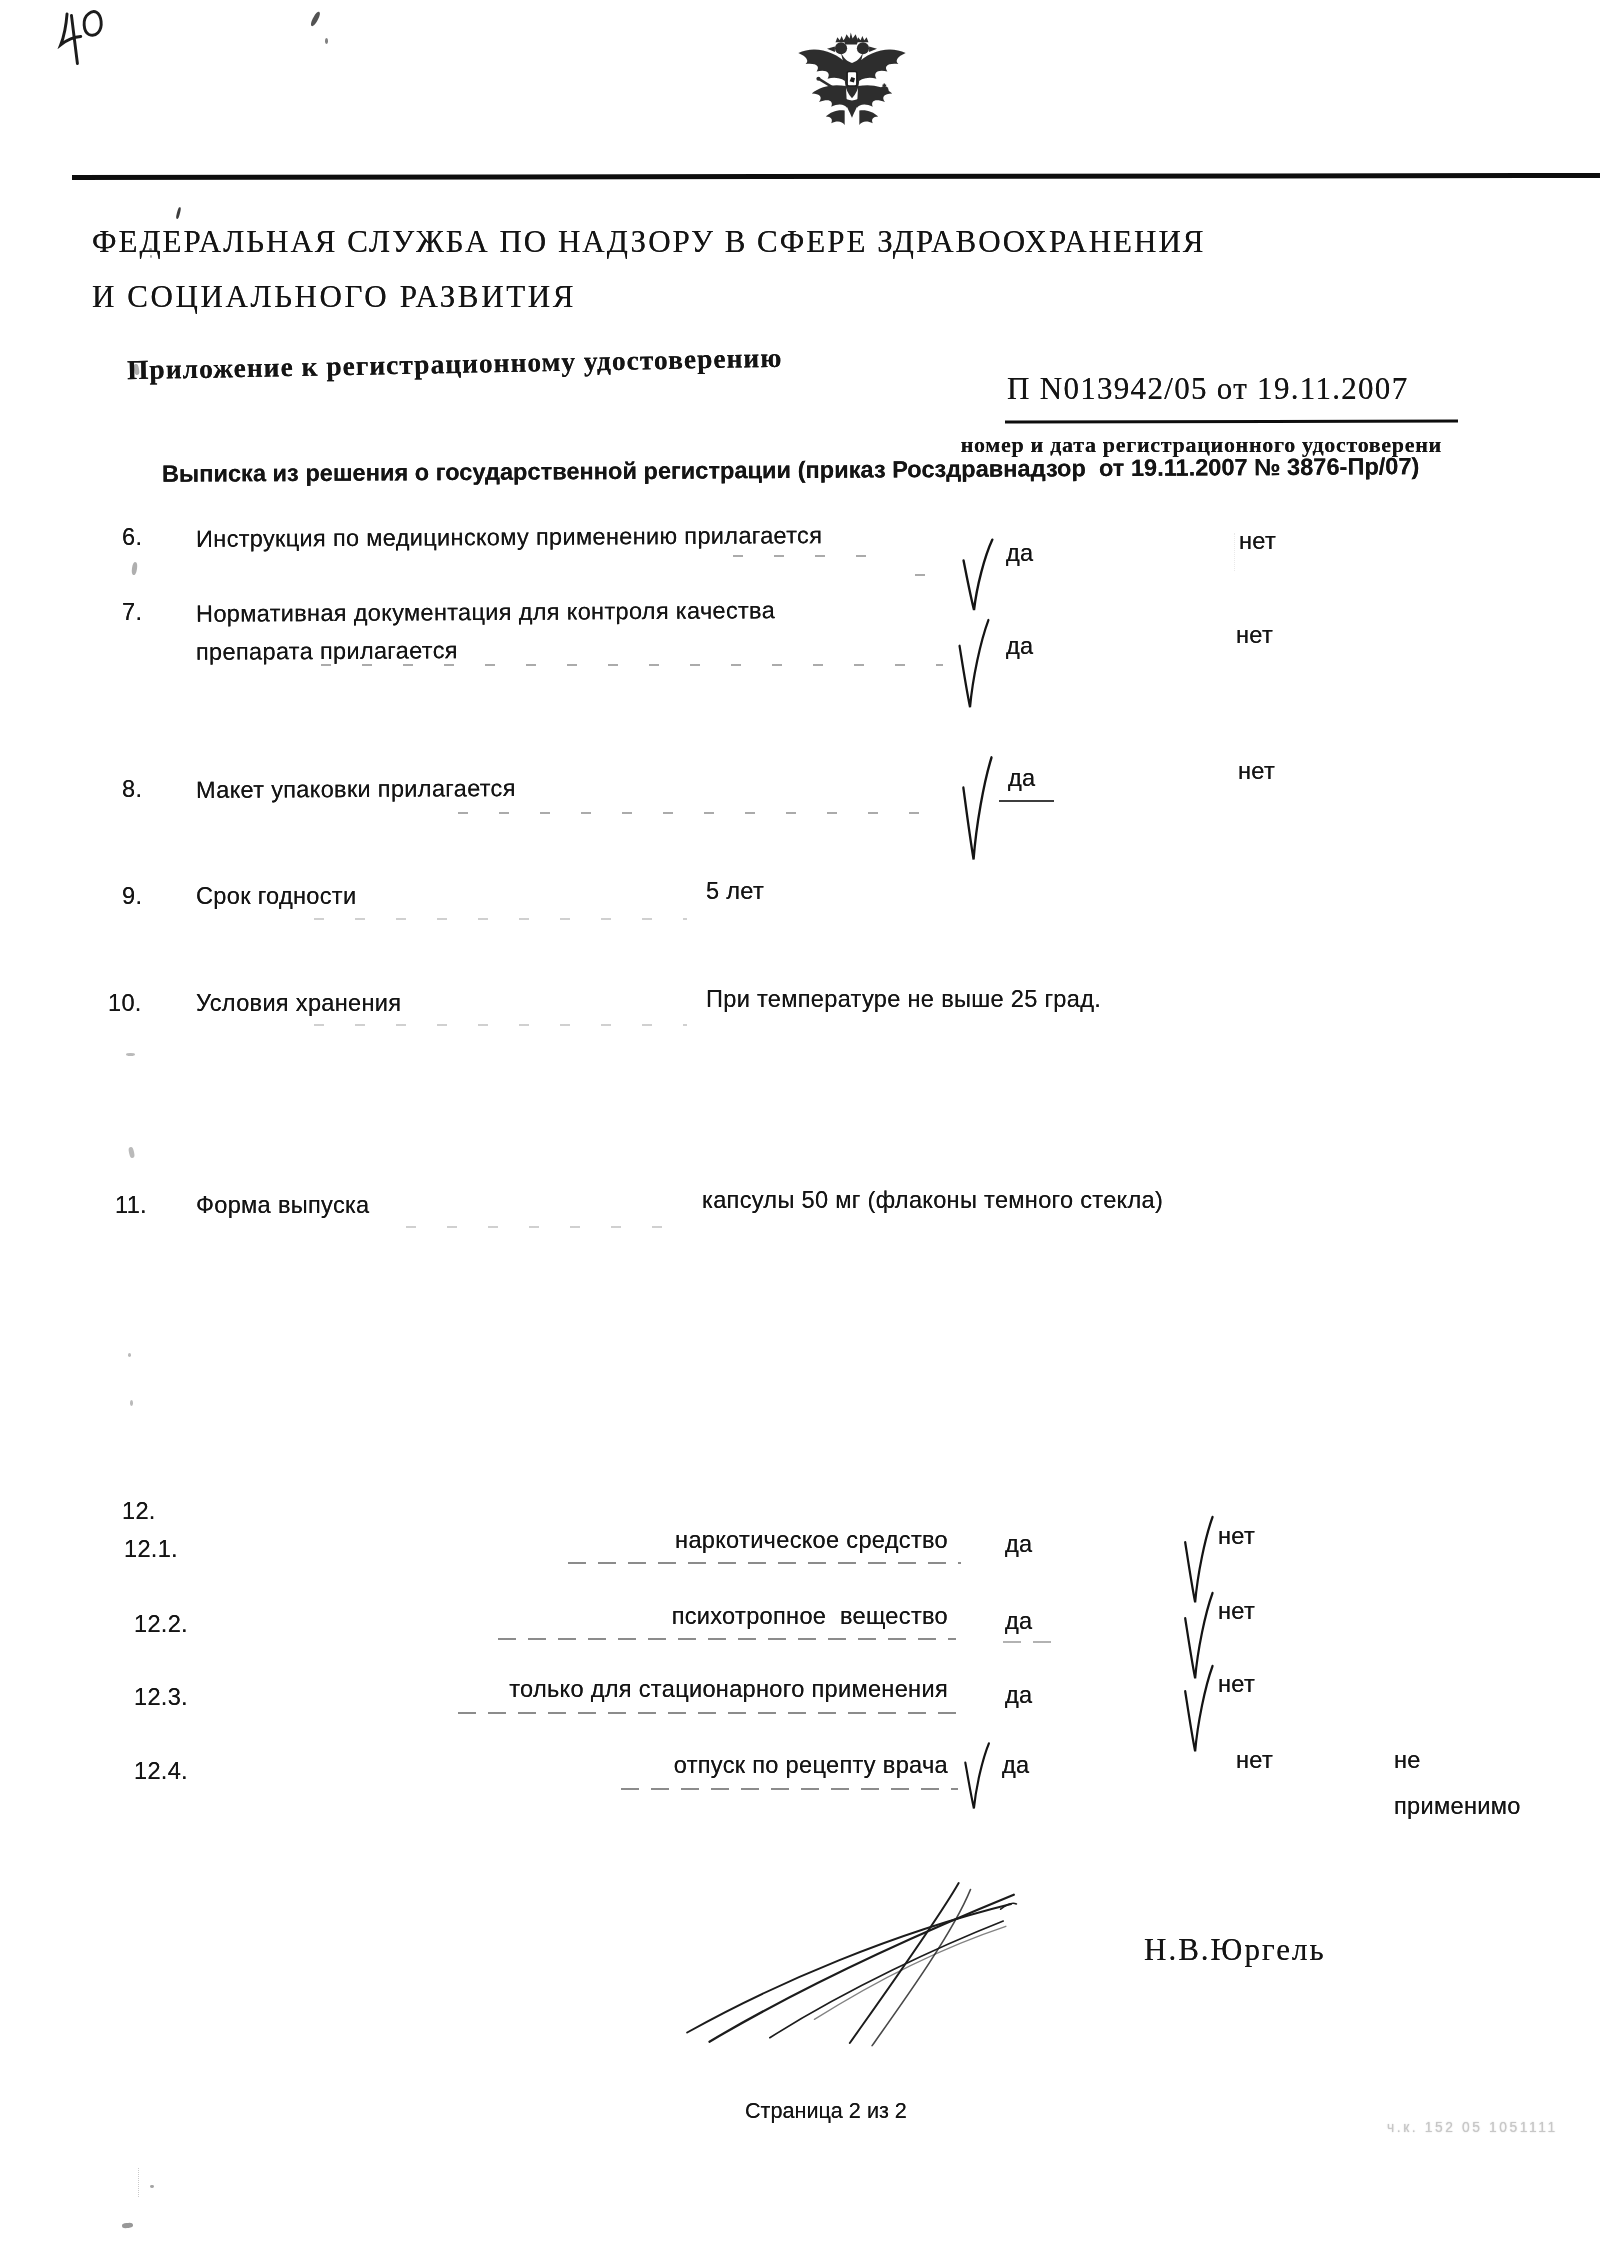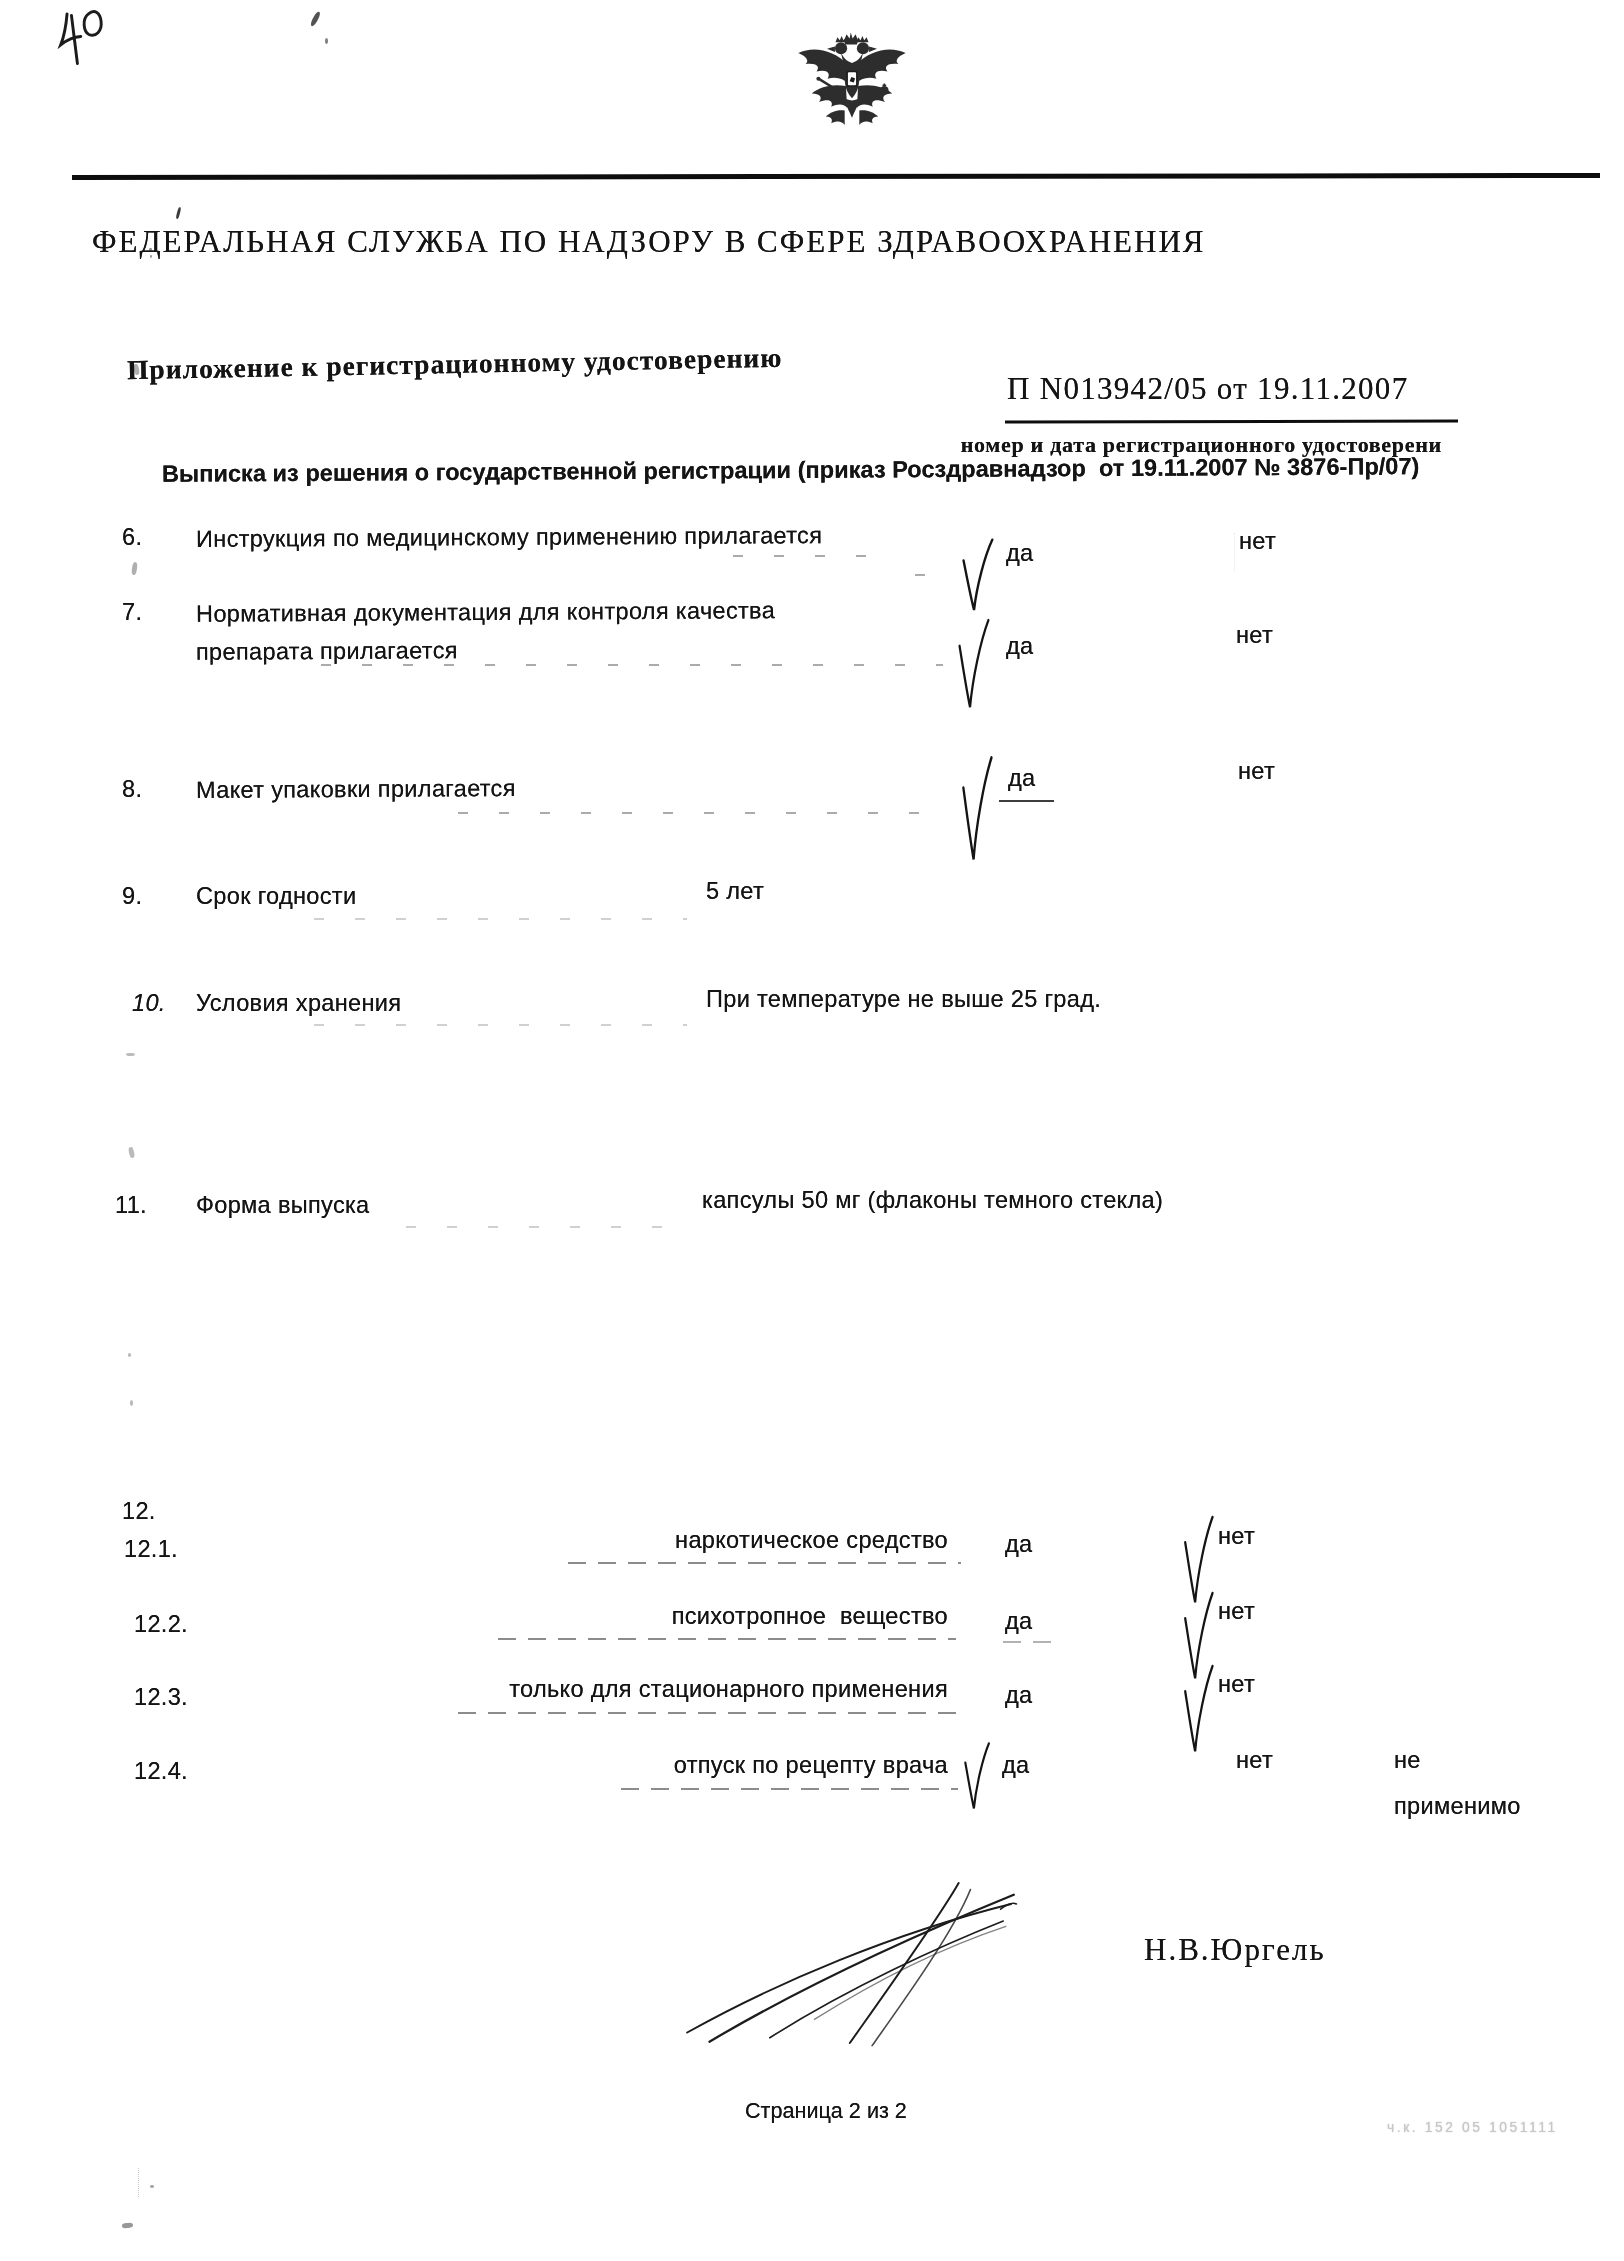--- a/index.html
+++ b/index.html
@@ -84,20 +84,21 @@
       <path d="M153,92 L153,97 M150,94.5 L156,94.5" stroke="#1d1d1d" stroke-width="2.4" fill="none"></path>
     </g>
 
     <rect x="92" y="72" width="16" height="24" rx="3" fill="#ffffff" stroke="#1d1d1d" stroke-width="2.6"></rect>
     <path d="M96,88 l3,-7 6,2 -2,7 z" fill="#1d1d1d"></path>
   </svg>
 
   <div class="rule" style="left:72px;top:174px;width:1528px;height:5.2px;transform:rotate(-.08deg);"></div>
 
   <div class="abs serif ink center-line" style="top:224px;font-size:31px;letter-spacing:2px;">ФЕДЕРАЛЬНАЯ СЛУЖБА ПО НАДЗОРУ В СФЕРЕ ЗДРАВООХРАНЕНИЯ</div>
+  <div class="abs serif ink center-line" style="top:279px;font-size:31px;letter-spacing:2.6px;">И СОЦИАЛЬНОГО РАЗВИТИЯ</div>
 
   <div class="abs serif ink" style="left:127px;top:348px;font-size:27.5px;font-weight:bold;letter-spacing:1px;transform:rotate(-1.1deg);">Приложение к регистрационному удостоверению</div>
 
   <div class="abs serif ink" style="left:1007px;top:371px;font-size:31px;letter-spacing:1.3px;">П N013942/05 от 19.11.2007</div>
   <div class="rule" style="left:1005px;top:420px;width:453px;height:3.3px;transform:rotate(-.15deg);"></div>
   <div class="abs serif ink" style="right:182px;top:432px;font-size:22px;font-weight:bold;letter-spacing:0.7px;">номер и дата регистрационного удостоверени</div>
 
   <div class="abs sans ink tilt" style="left:162px;top:457px;font-size:23.6px;font-weight:bold;">Выписка из решения о государственной регистрации (приказ Росздравнадзор  от 19.11.2007 № 3876-Пр/07)</div>
 
   <div class="abs q ink" style="left:122px;top:524px;">6.</div>
@@ -129,21 +130,21 @@
   </svg>
   <div class="abs q ink" style="left:1008px;top:765px;">да</div>
   <div class="rule" style="left:999px;top:800px;width:55px;height:2px;opacity:.8;"></div>
   <div class="abs q ink" style="left:1238px;top:758px;">нет</div>
 
   <div class="abs q ink" style="left:122px;top:883px;">9.</div>
   <div class="abs q ink" style="left:196px;top:883px;">Срок годности</div>
   <div class="leader faint" style="left:314px;top:918px;width:373px;"></div>
   <div class="abs q ink" style="left:706px;top:878px;">5 лет</div>
 
-  <div class="abs q ink" style="left:132px;top:990px;font-style:italic;">10.</div>
+  <div class="abs q ink" style="left:108px;top:990px;">10.</div>
   <div class="abs q ink" style="left:196px;top:990px;">Условия хранения</div>
   <div class="leader faint" style="left:314px;top:1024px;width:373px;"></div>
   <div class="abs q ink" style="left:706px;top:986px;">При температуре не выше 25 град.</div>
 
   <div class="abs q ink" style="left:115px;top:1192px;">11.</div>
   <div class="abs q ink" style="left:196px;top:1192px;">Форма выпуска</div>
   <div class="leader faint" style="left:406px;top:1226px;width:262px;"></div>
   <div class="abs q ink" style="left:702px;top:1187px;">капсулы 50 мг (флаконы темного стекла)</div>
 
   <div class="abs q ink" style="left:122px;top:1498px;">12.</div>

